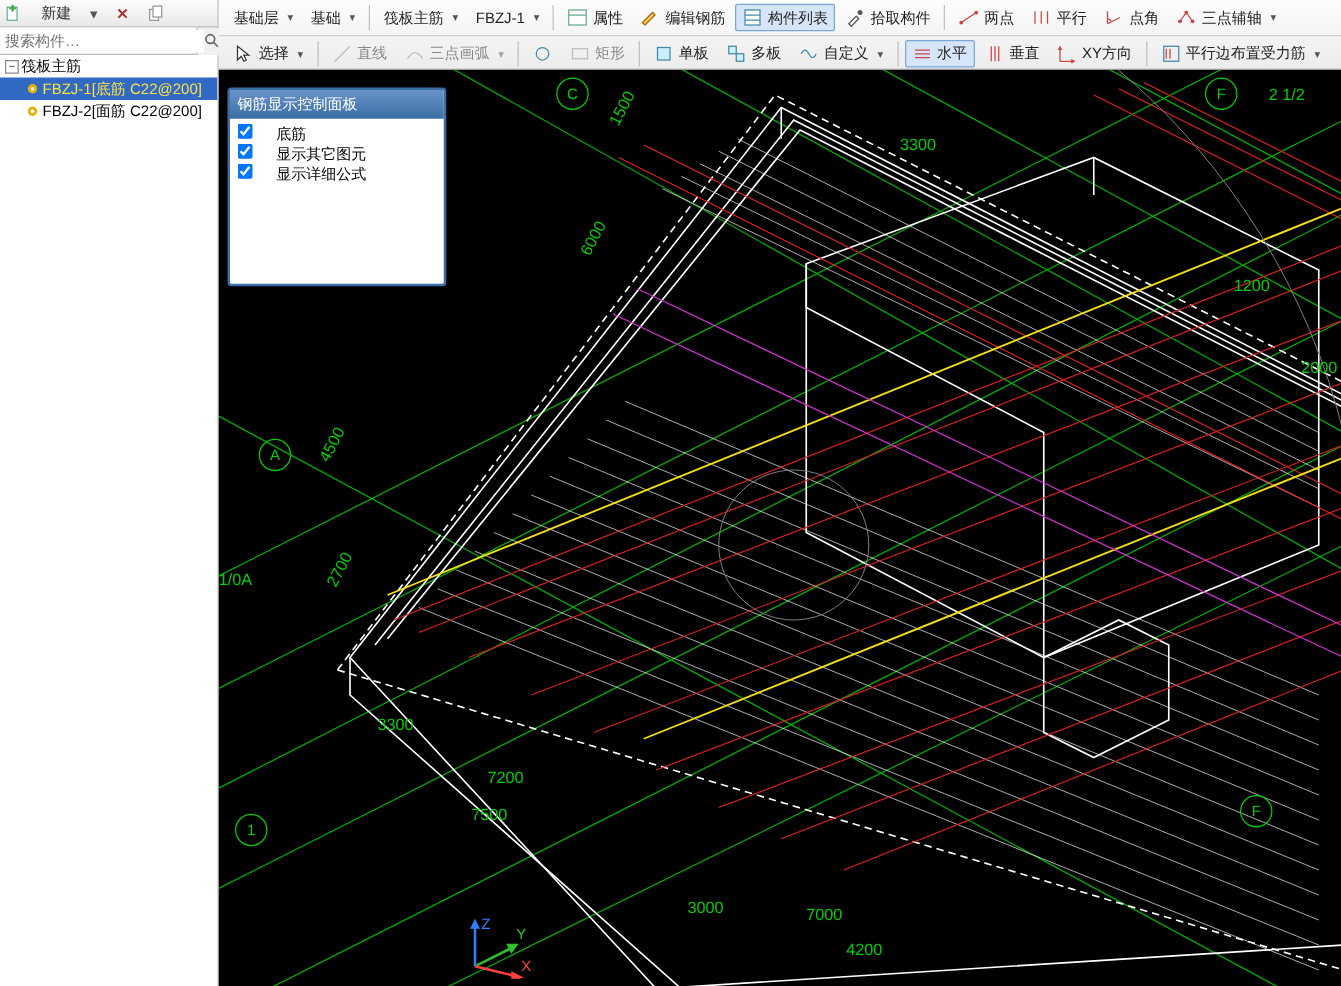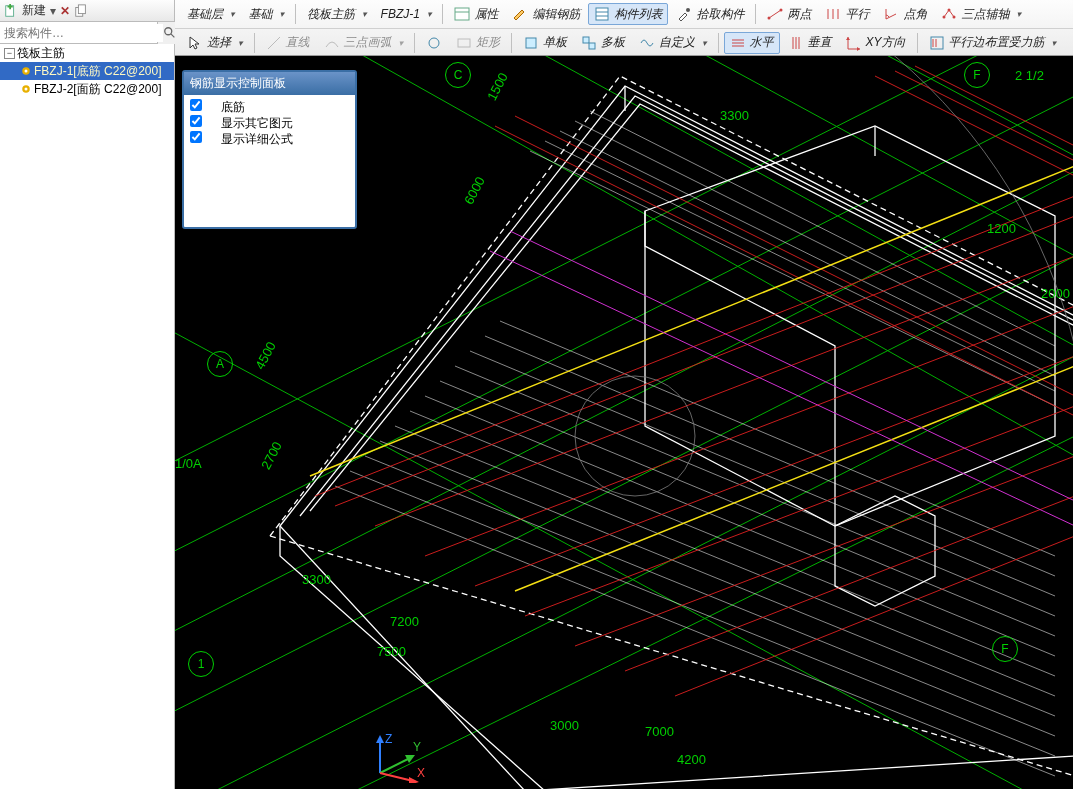--- a/index.html
+++ b/index.html
@@ -1,37 +1,37 @@
 <!DOCTYPE html>
 <html><head>
 <meta charset="utf-8">
 <style>
 * { box-sizing: border-box; margin: 0; padding: 0; font-family: "Microsoft YaHei", SimSun, sans-serif; font-size: 12px; }
 html, body { width: 1073px; height: 789px; overflow: hidden; background: #f0f0f0; }
 
 
-.mini-toolbar { position: absolute; left: 0; top: 0; height: 22px; width: 175px; display: flex; align-items: center; gap: 4px; padding: 0 4px; background: linear-gradient(#fdfdfd,#e8e8e8); border-bottom: 1px solid #bbb; border-right: 1px solid #bbb; }
+.mini-toolbar { position: absolute; left: 0; top: 0; height: 22px; width: 175px; display: flex; align-items: center; gap: 15px; padding: 0 4px; background: linear-gradient(#fdfdfd,#e8e8e8); border-bottom: 1px solid #bbb; border-right: 1px solid #bbb; }
 .mini-toolbar .ico { width: 14px; height: 14px; display: inline-block; }
 .mini-toolbar span { color: #333; }
 
 
 .search-row { position: absolute; left: 0; top: 22px; height: 22px; width: 158px; display: flex; align-items: center; background: #fff; border-bottom: 1px solid #bbb; border-right: 1px solid #bbb; }
 .search-row input { flex: 1; height: 18px; border: none; padding: 0 4px; color: #888; outline: none; }
 .search-row .mag { width: 18px; height: 18px; display: flex; align-items: center; justify-content: center; color: #555; }
 
 
 .tree-panel { position: absolute; left: 0; top: 44px; width: 175px; bottom: 0; background: #fff; border-right: 1px solid #bbb; overflow: hidden; }
 .tree-row { display: flex; align-items: center; height: 18px; padding-left: 4px; gap: 2px; white-space: nowrap; }
 .tree-row.depth1 { padding-left: 20px; }
-.tree-row.sel { background: #316ac5; color: #fef9c3; }
+.tree-row.sel { background: #316ac5; color: #fde047; }
 .tree-exp { width: 11px; height: 11px; border: 1px solid #888; display: inline-flex; align-items: center; justify-content: center; font-size: 9px; line-height: 9px; color: #444; background:#fff; }
 .gear { width: 12px; height: 12px; }
 
 
-.toolbar-area { position: absolute; left: 175px; top: 0; right: 0; height: 56px; background: linear-gradient(#fdfdfd,#ececec); border-bottom: 1px solid #9a9a9a; font-style: italic; }
+.toolbar-area { position: absolute; left: 175px; top: 0; right: 0; height: 56px; background: linear-gradient(#fdfdfd,#ececec); border-bottom: 1px solid #9a9a9a; }
 .tb-row { display: flex; align-items: center; height: 28px; padding: 0 6px; gap: 2px; }
 .tb-row + .tb-row { border-top: 1px solid #d0d0d0; }
 .tb-btn { display: inline-flex; align-items: center; gap: 4px; height: 22px; padding: 0 5px; border: 1px solid transparent; border-radius: 2px; color: #222; cursor: default; }
 .tb-btn.active { border-color: #7aa7d8; background: #d6e6f8; justify-content: space-between; }
 .tb-sep { width: 1px; height: 20px; background: #c0c0c0; margin: 0 3px; }
 .tb-drop::after { content: "▾"; font-size: 9px; color: #555; margin-left: 3px; }
 .ico16 { width: 16px; height: 16px; display: inline-flex; align-items: center; justify-content: center; }
 
 
 .viewport { position: absolute; left: 175px; top: 56px; right: 0; bottom: 0; background: #000; overflow: hidden; }

